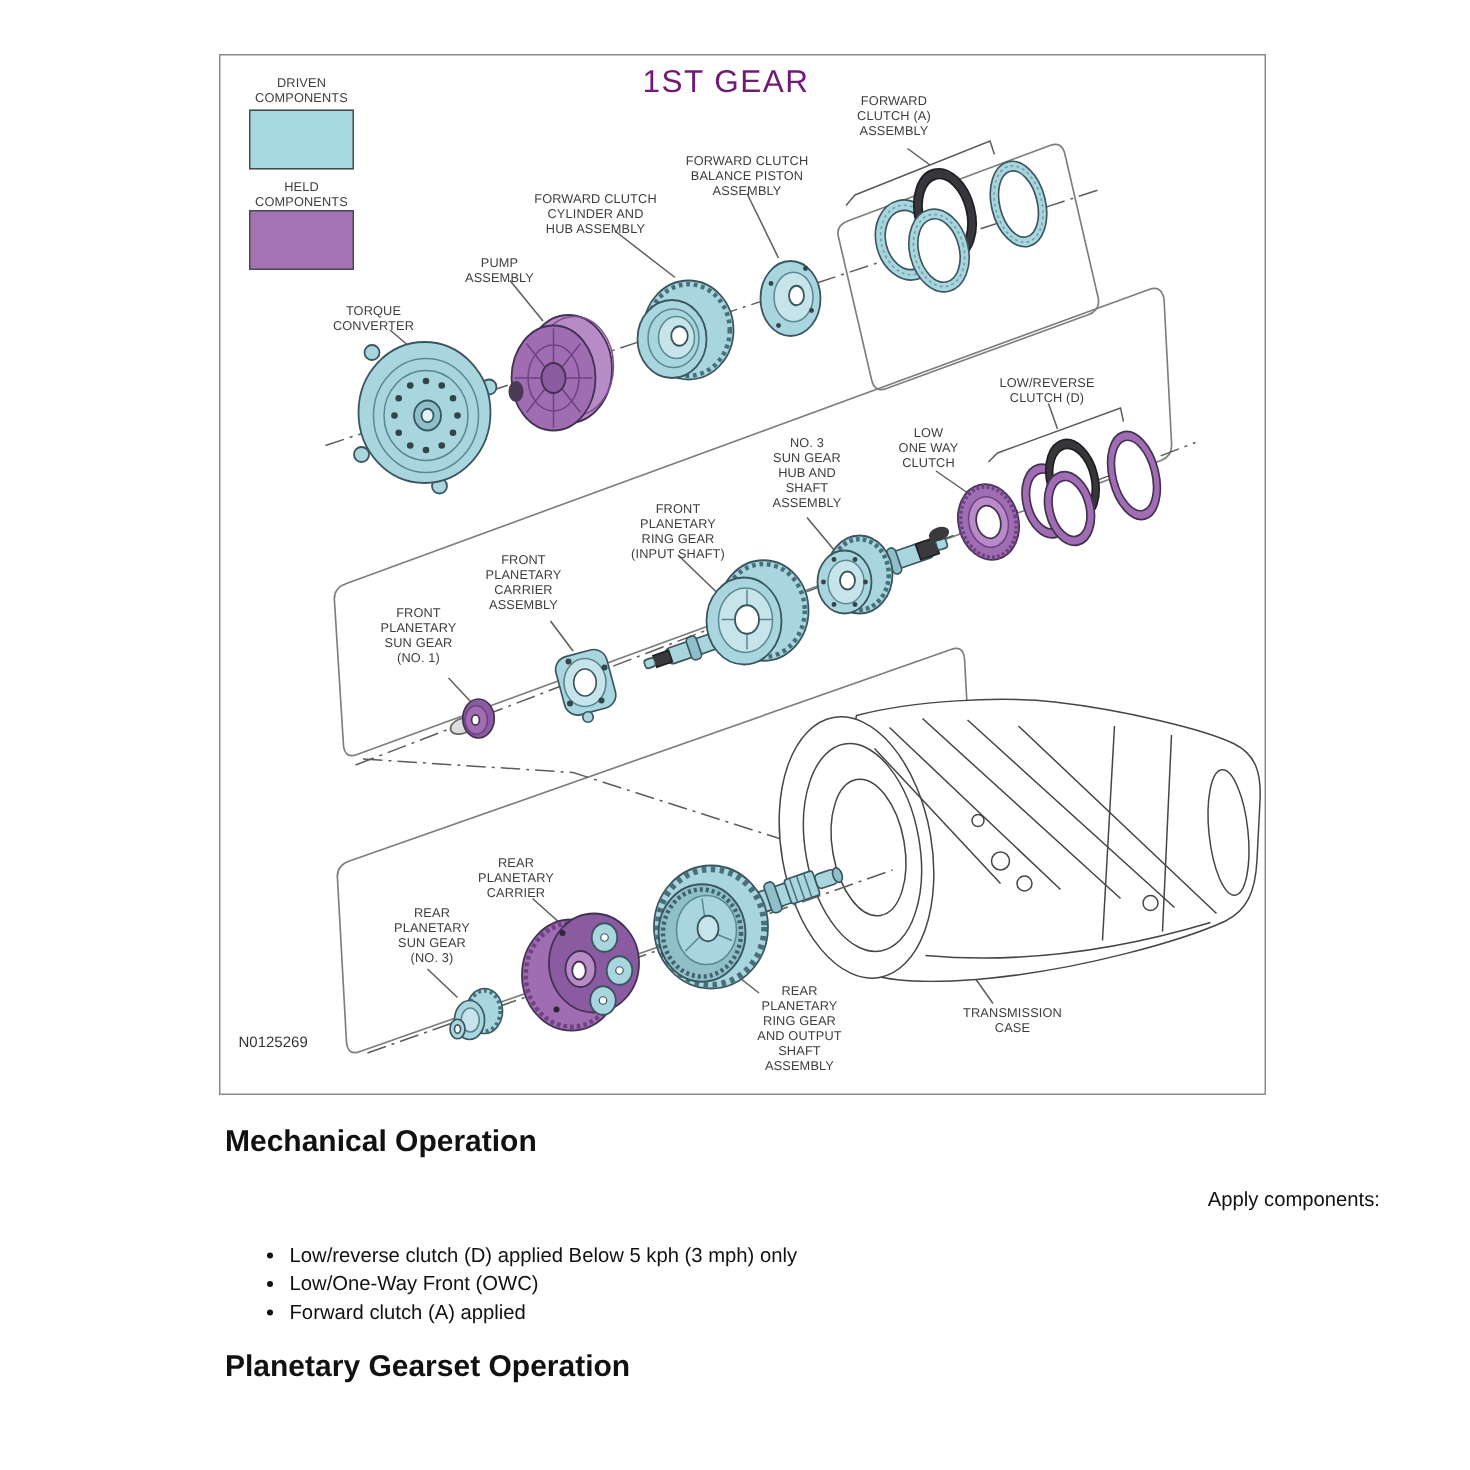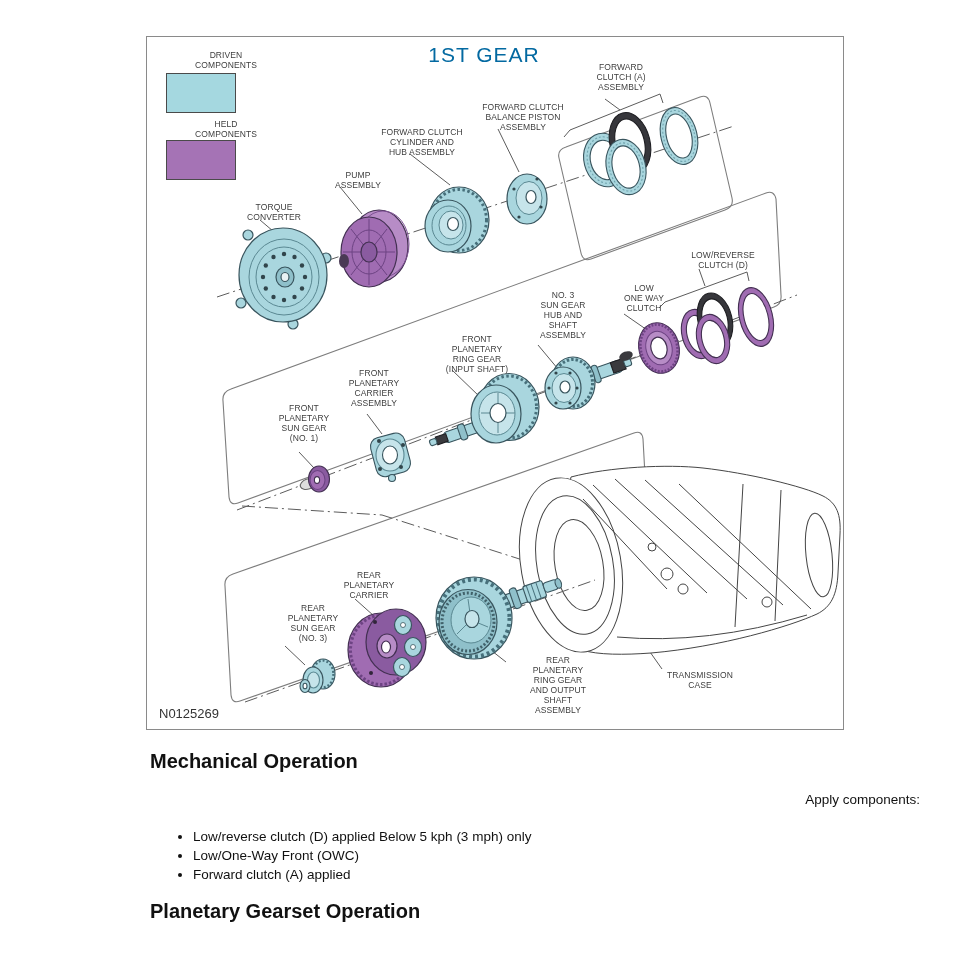--- a/index.html
+++ b/index.html
@@ -2,25 +2,25 @@
 <html><head>
 <meta charset="utf-8">
 <style>
   html,body{margin:0;padding:0;background:#fff;}
   .page{position:relative;width:980px;height:980px;background:#fff;overflow:hidden;
         font-family:"Liberation Sans","DejaVu Sans",sans-serif;color:#111;}
   .figure{position:absolute;left:146px;top:36px;width:698px;height:694px;
           border:1.2px solid #8a8a8a;background:#fff;box-sizing:border-box;}
   .figure svg{position:absolute;left:0;top:0;}
   .fig-title{position:absolute;left:337px;top:6px;transform:translateX(-50%);
-             font-size:21px;letter-spacing:1px;color:#0369a1;white-space:nowrap;}
+             font-size:21px;letter-spacing:1px;color:#701a75;white-space:nowrap;}
   .dlabel,.legend-label{position:absolute;transform:translateX(-50%);text-align:center;
-             white-space:pre-line;font-size:8.5px;line-height:10px;color:#3d3d3d;letter-spacing:0.1px;margin-left:25px;}
+             white-space:pre-line;font-size:8.5px;line-height:10px;color:#3d3d3d;letter-spacing:0.1px;}
   .swatch{position:absolute;border:1px solid #4a4a4a;box-sizing:border-box;}
-  .fig-id{position:absolute;left:12px;top:669px;font-size:13px;color:#333;}
+  .fig-id{position:absolute;left:12px;top:653px;font-size:10px;color:#333;}
   .body-text{position:absolute;left:150px;top:753px;right:60px;font-size:13.5px;line-height:17px;}
   .body-text h3{margin:0;font-size:20px;font-weight:bold;}
   .body-text p{margin:21px 0 0 0;text-align:right;}
   .body-text ul{margin:19px 0 0 0;padding-left:43px;}
   .body-text li{margin:0;line-height:19px;}
   .body-text h3.second{margin-top:19px;}
 </style>
 </head>
 <body>
 

